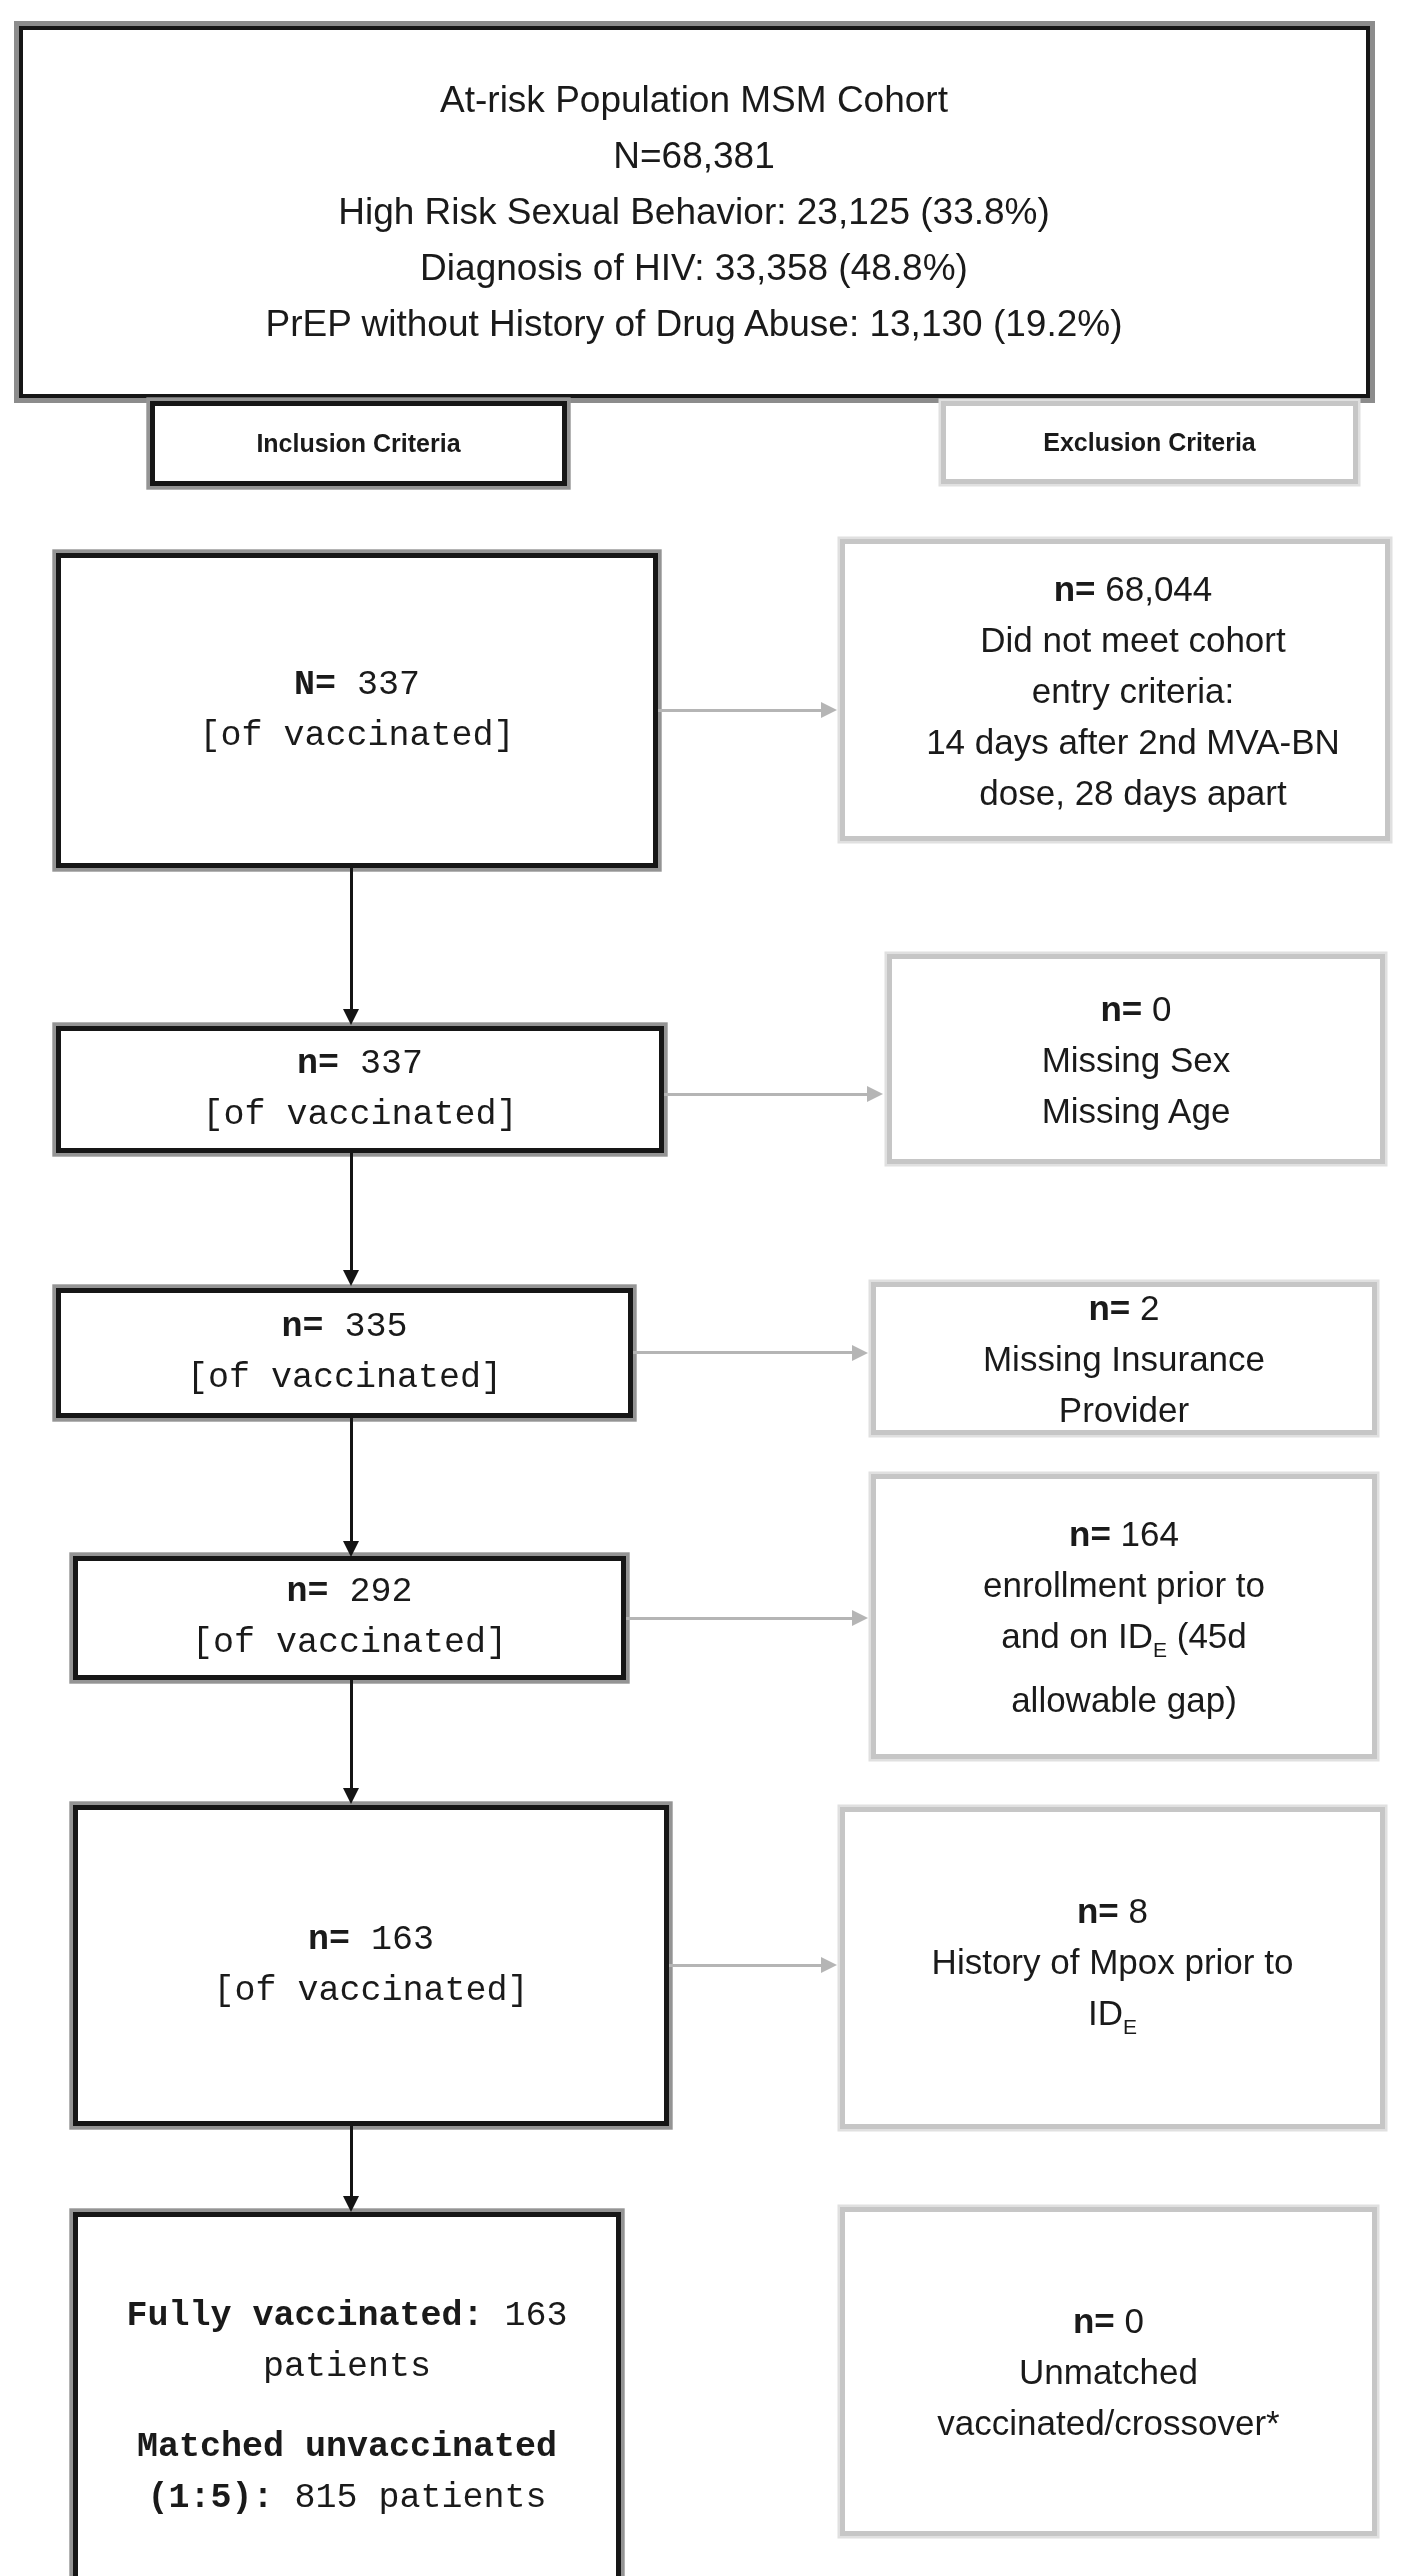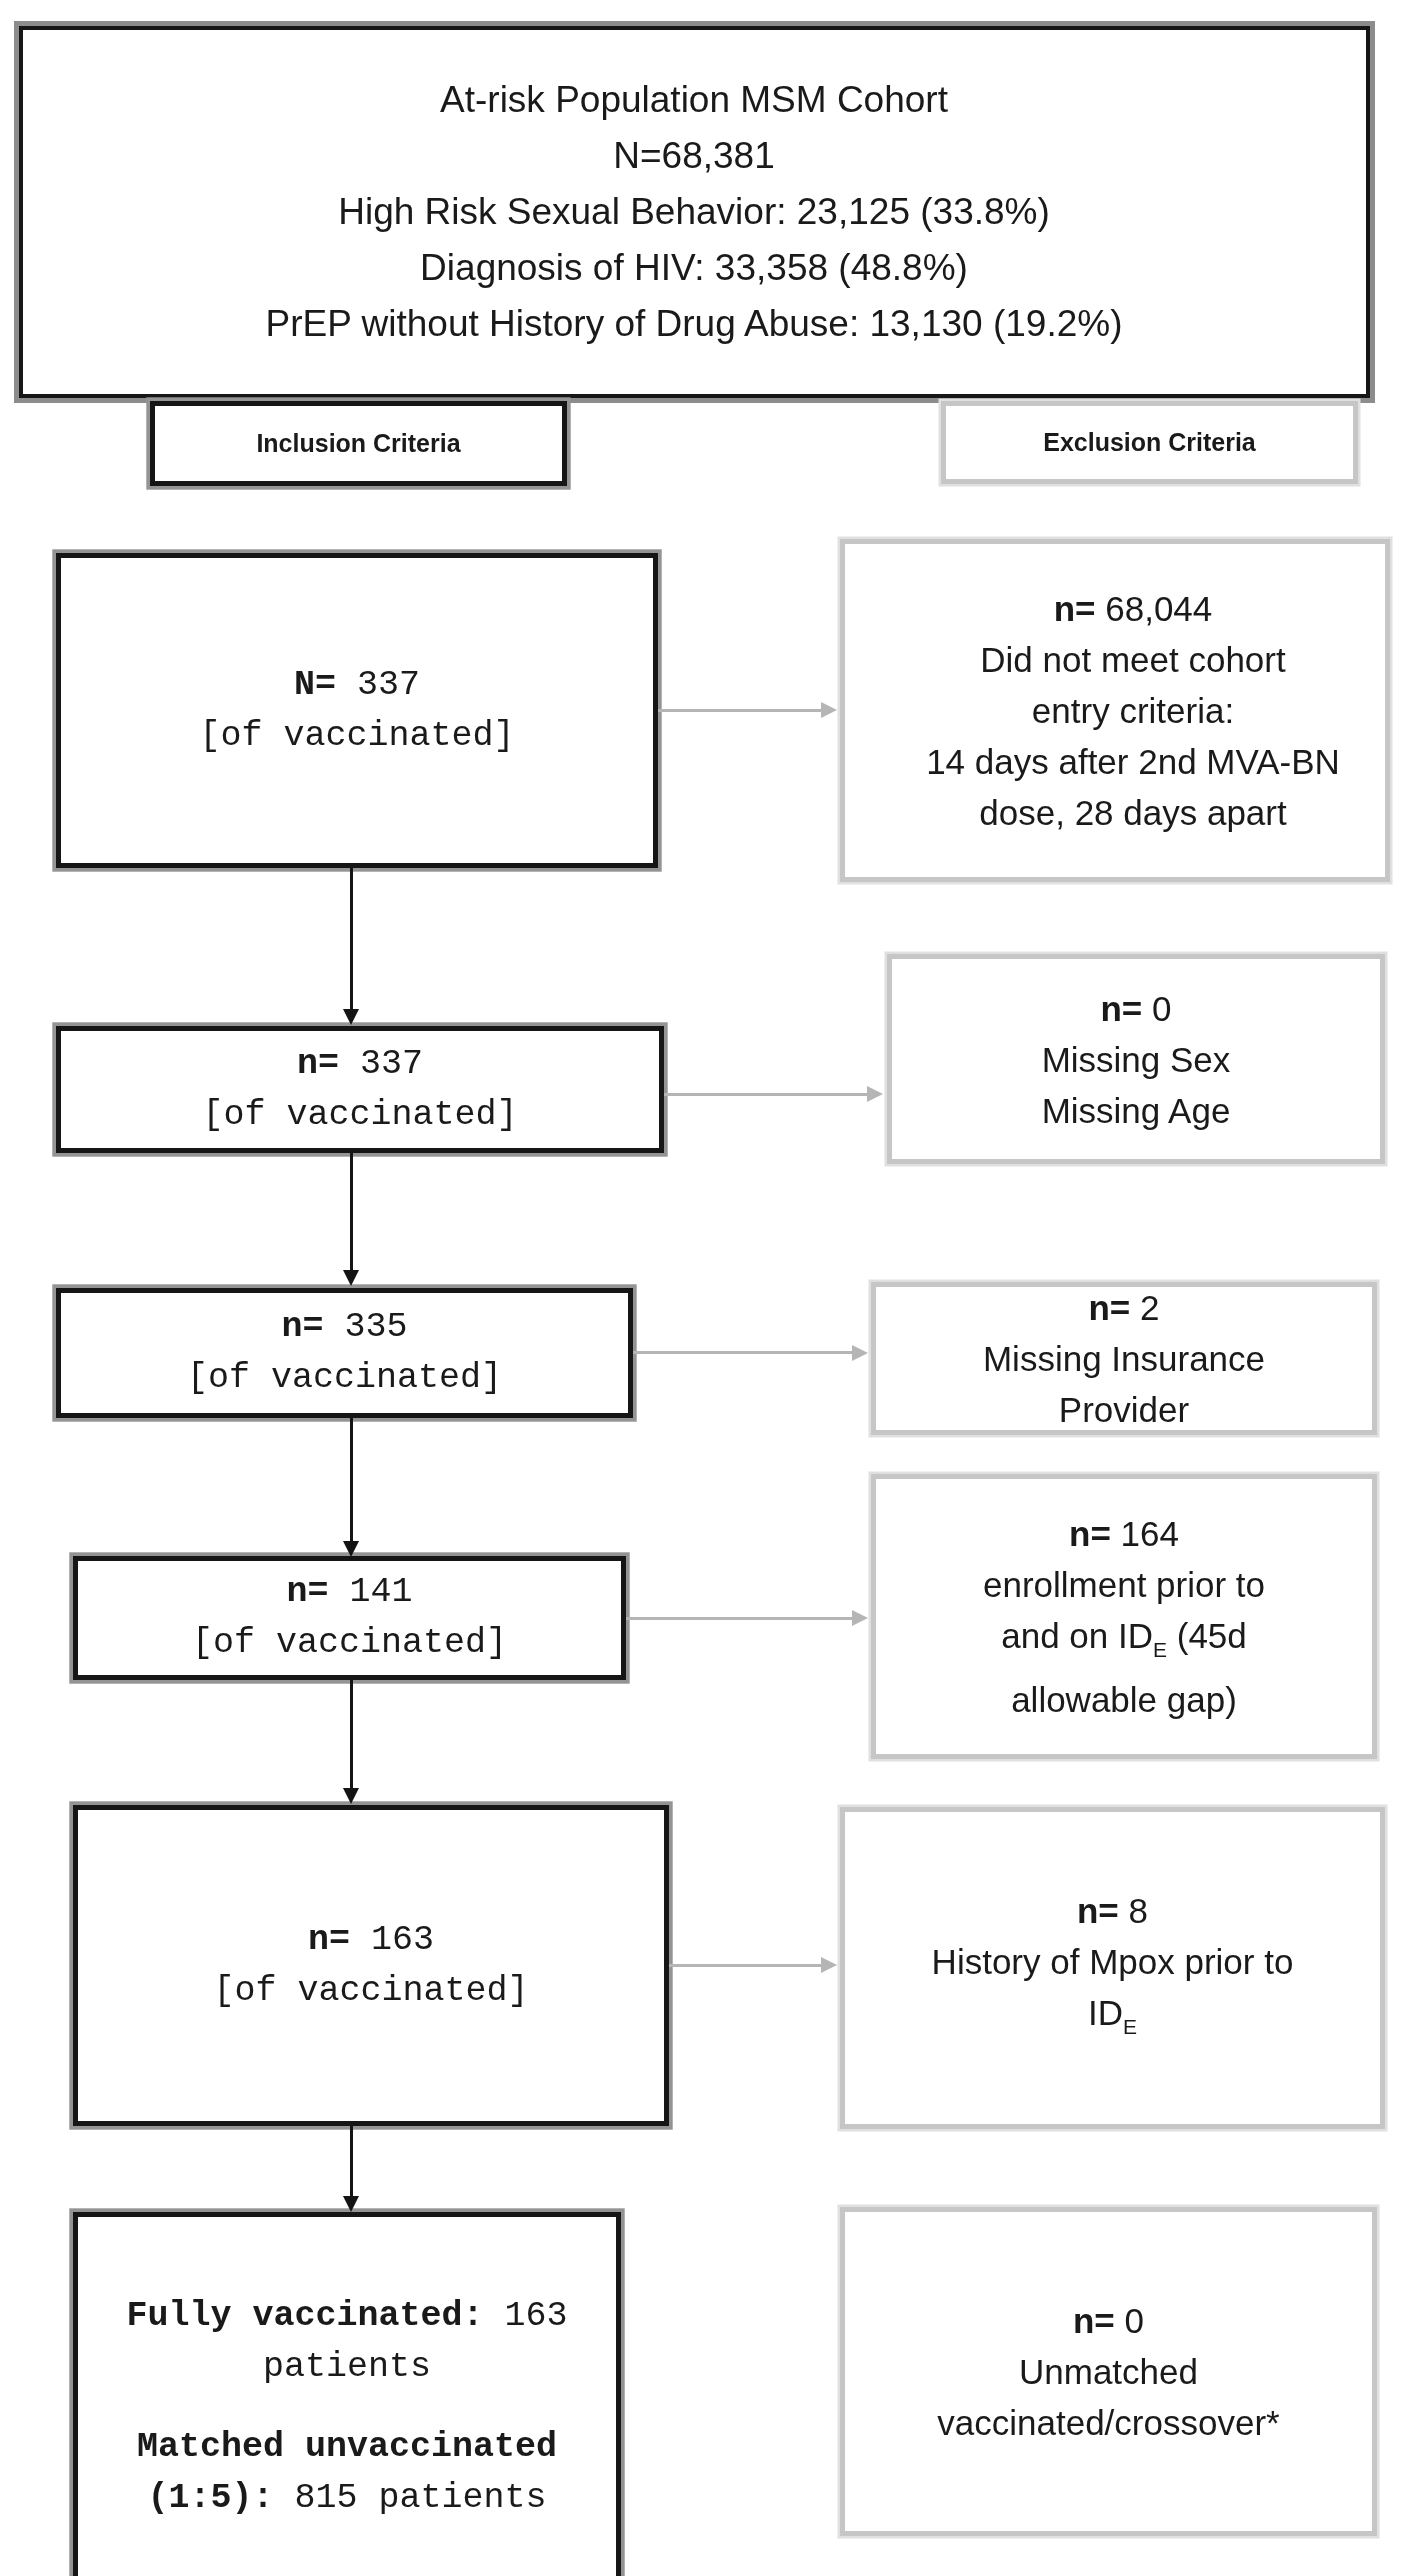--- a/index.html
+++ b/index.html
@@ -26,21 +26,21 @@
   .sub{font-size:21px;vertical-align:-8.6px;}
   .gap-above{margin-top:29px;}
   
   .l1{left:56px;top:553px;width:602px;height:315px;}
   .l2{left:56px;top:1026px;width:608px;height:127px;}
   .l3{left:56px;top:1288px;width:577px;height:130px;}
   .l4{left:73px;top:1556px;width:553px;height:124px;}
   .l5{left:73px;top:1805px;width:596px;height:321px;}
   .l6{left:73px;top:2212px;width:548px;height:390px;}
   
-  .r1{left:840px;top:539px;width:550px;height:343px;padding-left:36px;}
+  .r1{left:840px;top:539px;width:550px;height:302px;padding-left:36px;}
   .r2{left:887px;top:954px;width:498px;height:210px;}
   .r3{left:871px;top:1282px;width:506px;height:153px;}
   .r4{left:871px;top:1474px;width:506px;height:285px;}
   .r5{left:840px;top:1807px;width:545px;height:322px;}
   .r6{left:840px;top:2207px;width:537px;height:329px;}
   
   .varrow{position:absolute;width:2.5px;background:var(--arrow-black,#141414);left:350px;}
   .vhead{position:absolute;width:0;height:0;left:343px;
          border-left:8px solid transparent;border-right:8px solid transparent;
          border-top:16px solid var(--arrow-black,#141414);}
@@ -98,21 +98,21 @@
     <div class="bline">[of vaccinated]</div>
   </div>
 
   <div class="box light r3">
     <div class="bline"><b>n=</b><span> 2</span></div>
     <div class="bline">Missing Insurance</div>
     <div class="bline">Provider</div>
   </div>
 
   <div class="box dark l4">
-    <div class="bline"><b>n=</b><span> 141</span></div>
+    <div class="bline"><b>n=</b><span> 292</span></div>
     <div class="bline">[of vaccinated]</div>
   </div>
 
   <div class="box light r4">
     <div class="bline"><b>n=</b><span> 164</span></div>
     <div class="bline">enrollment prior to</div>
     <div class="bline"><span>and on ID</span><span class="sub">E</span><span> (45d</span></div>
     <div class="bline">allowable gap)</div>
   </div>
 

